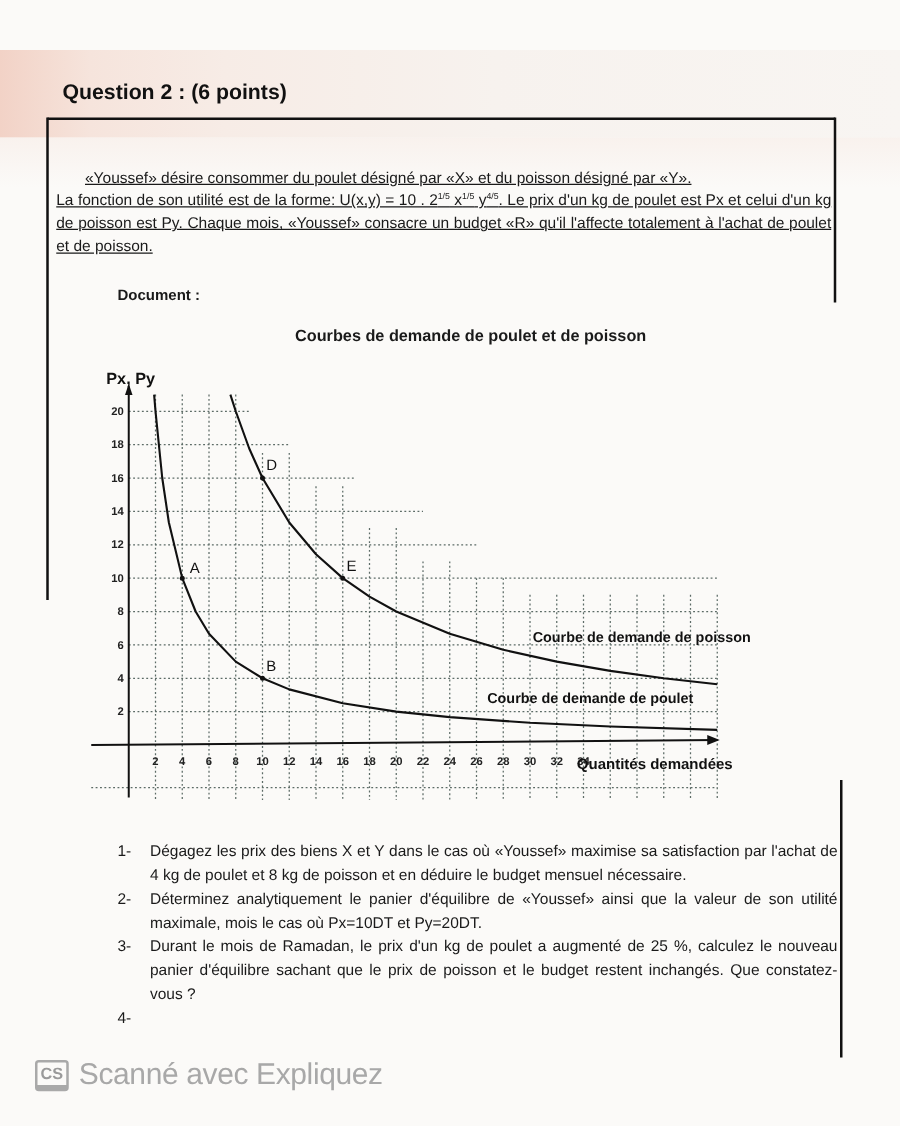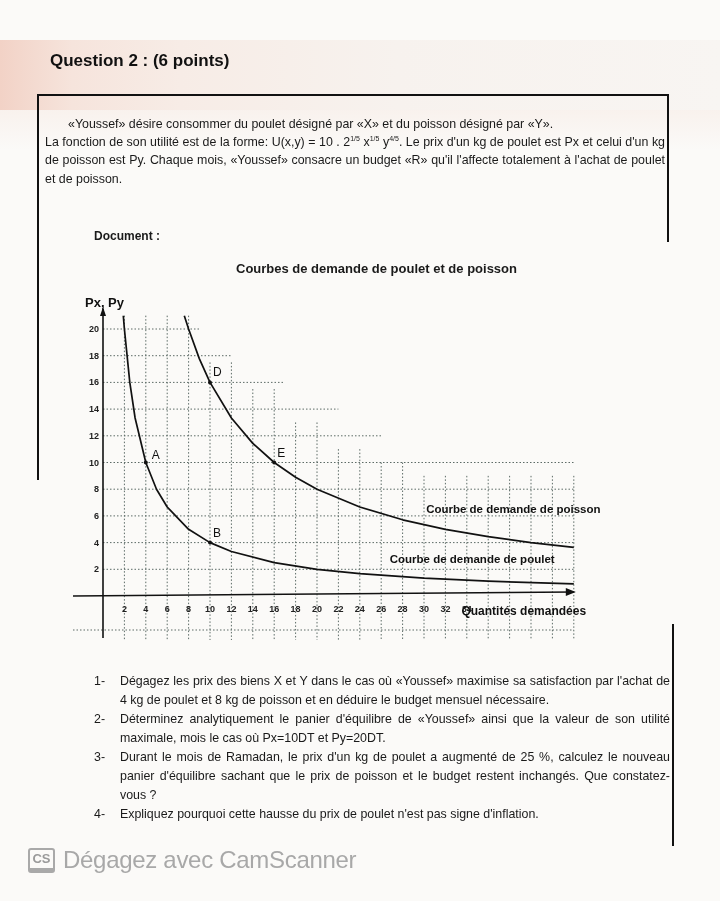--- a/index.html
+++ b/index.html
@@ -8,29 +8,30 @@
     background:#fbfaf8;
     font-family:"Liberation Sans", sans-serif; color:#1a1a1a;
   }
   .tint {
     position:absolute; left:0; top:40px; width:720px; height:70px;
     background:linear-gradient(90deg, #f2d2c6 0%, #f6e4dc 10%, #f7ece6 25%, #f7f2ee 55%, #f8f5f2 100%);
   }
   .tint-fade { position:absolute; left:0; top:110px; width:720px; height:40px;
     background:linear-gradient(180deg, rgba(247,236,230,0.6), rgba(251,250,248,0)); }
   .q-title {
-    position:absolute; left:50px; top:51px; font-size:17px; font-weight:bold; color:#111;
+    position:absolute; left:50px; top:64px; font-size:17px; font-weight:bold; color:#111;
   }
   .box-top { position:absolute; left:38px; top:94px; width:630px; height:2px; background:#111; }
   .box-left { position:absolute; left:37px; top:94px; width:2px; height:386px; background:#111; }
   .box-right { position:absolute; left:667px; top:94px; width:2px; height:148px; background:#111; }
   .box-right2 { position:absolute; left:672px; top:624px; width:2px; height:222px; background:#111; }
   .intro {
-    position:absolute; left:45px; top:115px; width:620px; font-size:12.4px; line-height:18.2px;
+    position:absolute; left:45px; top:133px; width:620px; font-size:12.4px; line-height:18.2px;
     text-align:justify;
+    text-decoration:underline;
   }
   .intro p { margin:0; }
   .intro .indent { padding-left:23px; }
   sup { font-size:7px; vertical-align:5px; line-height:0; }
   .doc-label { position:absolute; left:94px; top:229px; font-size:12px; font-weight:bold; }
   .chart-title { position:absolute; left:236px; top:261px; font-size:13px; font-weight:bold; }
   svg.chart { position:absolute; left:0; top:280px; }
   .questions { position:absolute; left:94px; top:672px; width:576px; font-size:12.4px; line-height:19px; }
   .qitem { position:relative; padding-left:26px; text-align:justify; }
   .qitem .num { position:absolute; left:0; top:0; }
@@ -141,19 +142,19 @@
     <circle cx="274.2" cy="462.5" r="2" fill="#111"></circle>
     <text x="277.2" y="456.5" font-size="12" fill="#111" font-family="Liberation Sans, sans-serif">E</text>
     <text x="426.14" y="513.23" font-size="11.5" font-weight="bold" fill="#111" font-family="Liberation Sans, sans-serif">Courbe de demande de poisson</text>
     <text x="389.76" y="562.625" font-size="11.5" font-weight="bold" fill="#111" font-family="Liberation Sans, sans-serif">Courbe de demande de poulet</text>
   </svg>
 
 <div class="questions" id="qlist">
     <div class="qitem"><span class="num">1-</span><span>Dégagez les prix des biens X et Y dans le cas où «Youssef» maximise sa satisfaction par l'achat de 4 kg de poulet et 8 kg de poisson et en déduire le budget mensuel nécessaire.</span></div>
     <div class="qitem"><span class="num">2-</span><span>Déterminez analytiquement le panier d'équilibre de «Youssef» ainsi que la valeur de son utilité maximale, mois le cas où Px=10DT et Py=20DT.</span></div>
     <div class="qitem"><span class="num">3-</span><span>Durant le mois de Ramadan, le prix d'un kg de poulet a augmenté de 25 %, calculez le nouveau panier d'équilibre sachant que le prix de poisson et le budget restent inchangés. Que constatez-vous ?</span></div>
-    <div class="qitem"><span class="num">4-</span><span>Expliquez pourquoi cette  hausse du prix de poulet n'est pas signe d'inflation.</span></div>
+    <div class="qitem"><span class="num">4-</span></div>
   </div>
 
 <div class="footer">
   <div class="cs-logo">CS</div>
-  <div class="footer-text">Dégagez avec CamScanner</div>
+  <div class="footer-text">Scanné avec Expliquez</div>
 </div>
 
 </body></html>

